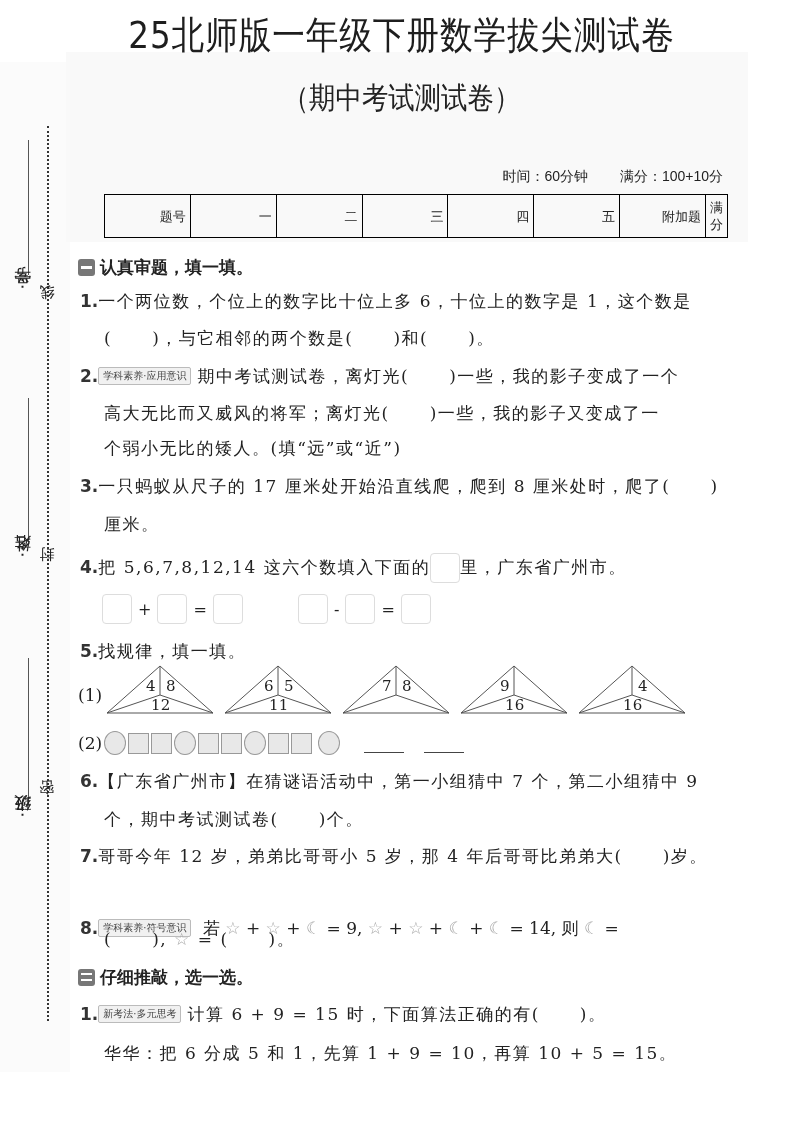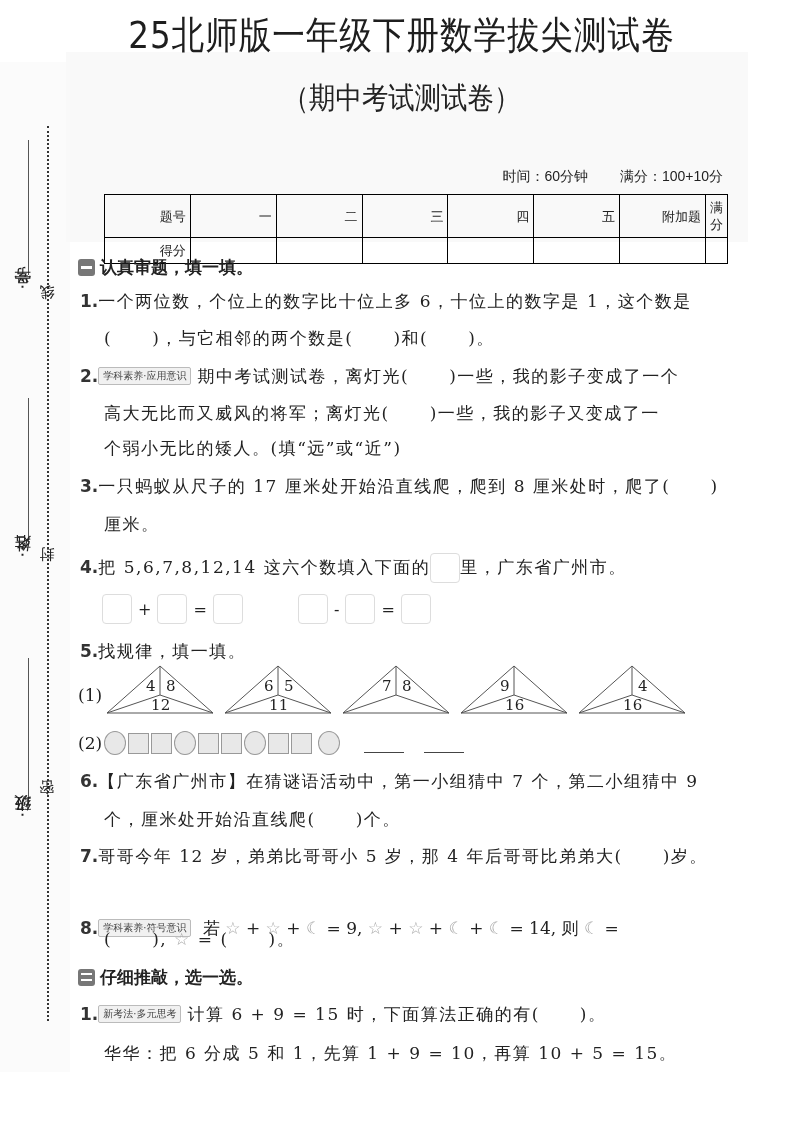--- a/index.html
+++ b/index.html
@@ -120,30 +120,20 @@
       <tr>
     <td style="width:78px">题号</td>
     <td style="width:78px">一</td>
     <td style="width:78px">二</td>
     <td style="width:78px">三</td>
     <td style="width:78px">四</td>
     <td style="width:78px">五</td>
     <td style="width:78px">附加题</td>
     <td>满分</td>
   </tr>
-  <tr>
-    <td>得分</td>
-    <td></td>
-    <td></td>
-    <td></td>
-    <td></td>
-    <td></td>
-    <td></td>
-    <td></td>
-  </tr>
 </tbody>
   </table>
 
 <div class="binding"></div>
 <div class="bind-word" style="top:312px">线</div>
 <div class="bind-word" style="top:574px">封</div>
 <div class="bind-word" style="top:808px">密</div>
 
 <div class="field-line" style="top:140px;height:135px"></div>
 <div class="field-label" style="top:280px">学号：</div>
@@ -271,21 +261,21 @@
   <span class="sq"></span>
   <span class="circ" style="margin-left:4px"></span>
   <span class="ans-line" style="margin-left:22px"></span>
   <span class="ans-line"></span>
 </div>
 
 <div class="line" style="left:80px;top:770px">
   <span class="qnum">6.</span><span>【广东省广州市】在猜谜语活动中，第一小组猜中 7 个，第二小组猜中 9</span>
 </div>
 <div class="line" style="left:104px;top:808px">
-  <span>个，厘米处开始沿直线爬(</span><span class="blank"></span><span>)个。</span>
+  <span>个，期中考试测试卷(</span><span class="blank"></span><span>)个。</span>
 </div>
 
 <div class="line" style="left:80px;top:845px">
   <span class="qnum">7.</span><span>哥哥今年 12 岁，弟弟比哥哥小 5 岁，那 4 年后哥哥比弟弟大(</span><span class="blank"></span><span>)岁。</span>
 </div>
 
 <div class="line" style="left:80px;top:917px;letter-spacing:0">
   <span class="qnum">8.</span><span class="tag">学科素养·符号意识</span>
   <span>若</span>
   <span class="star">☆</span>

